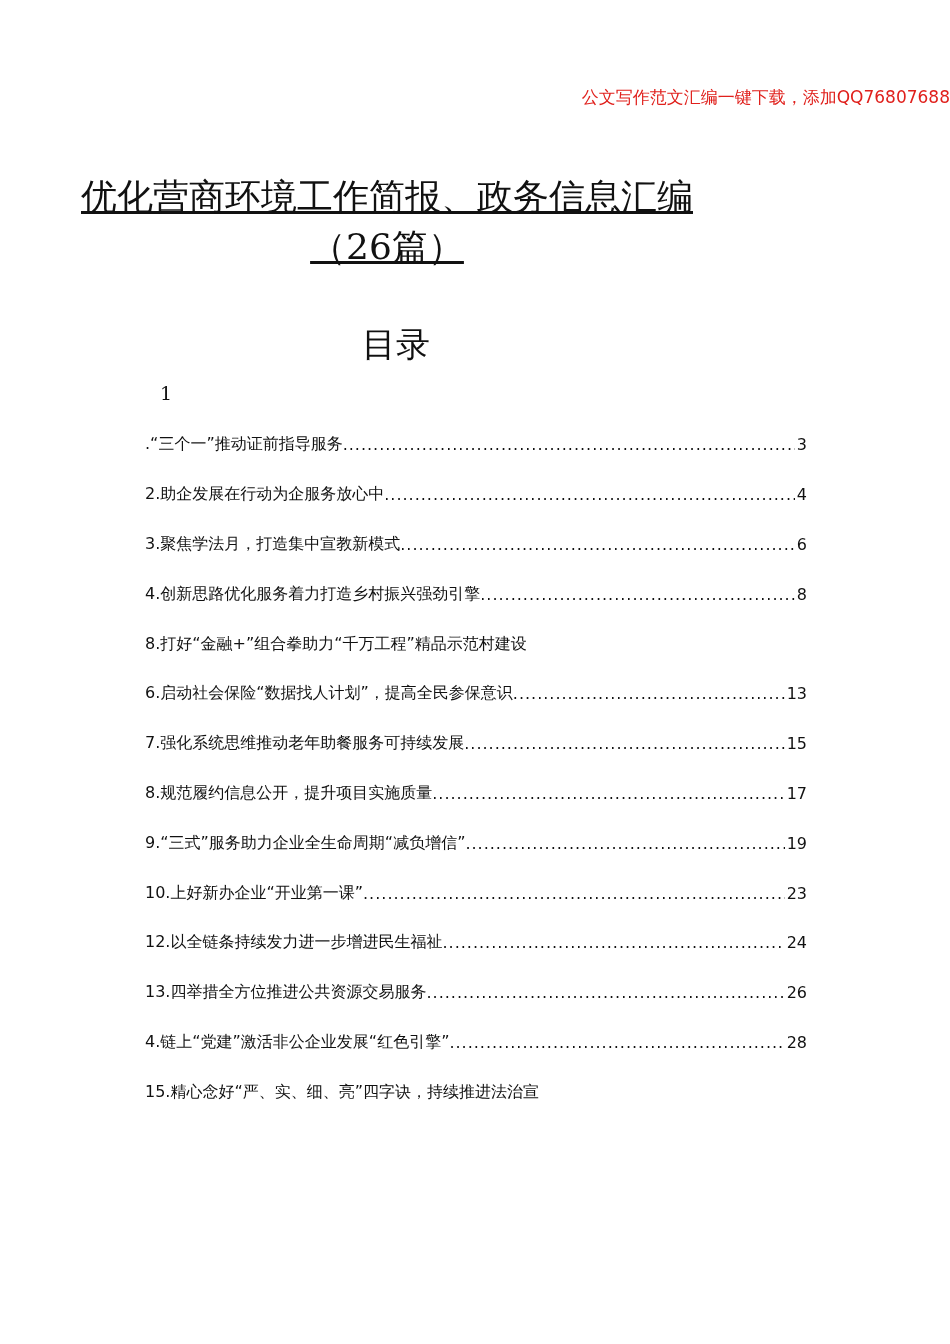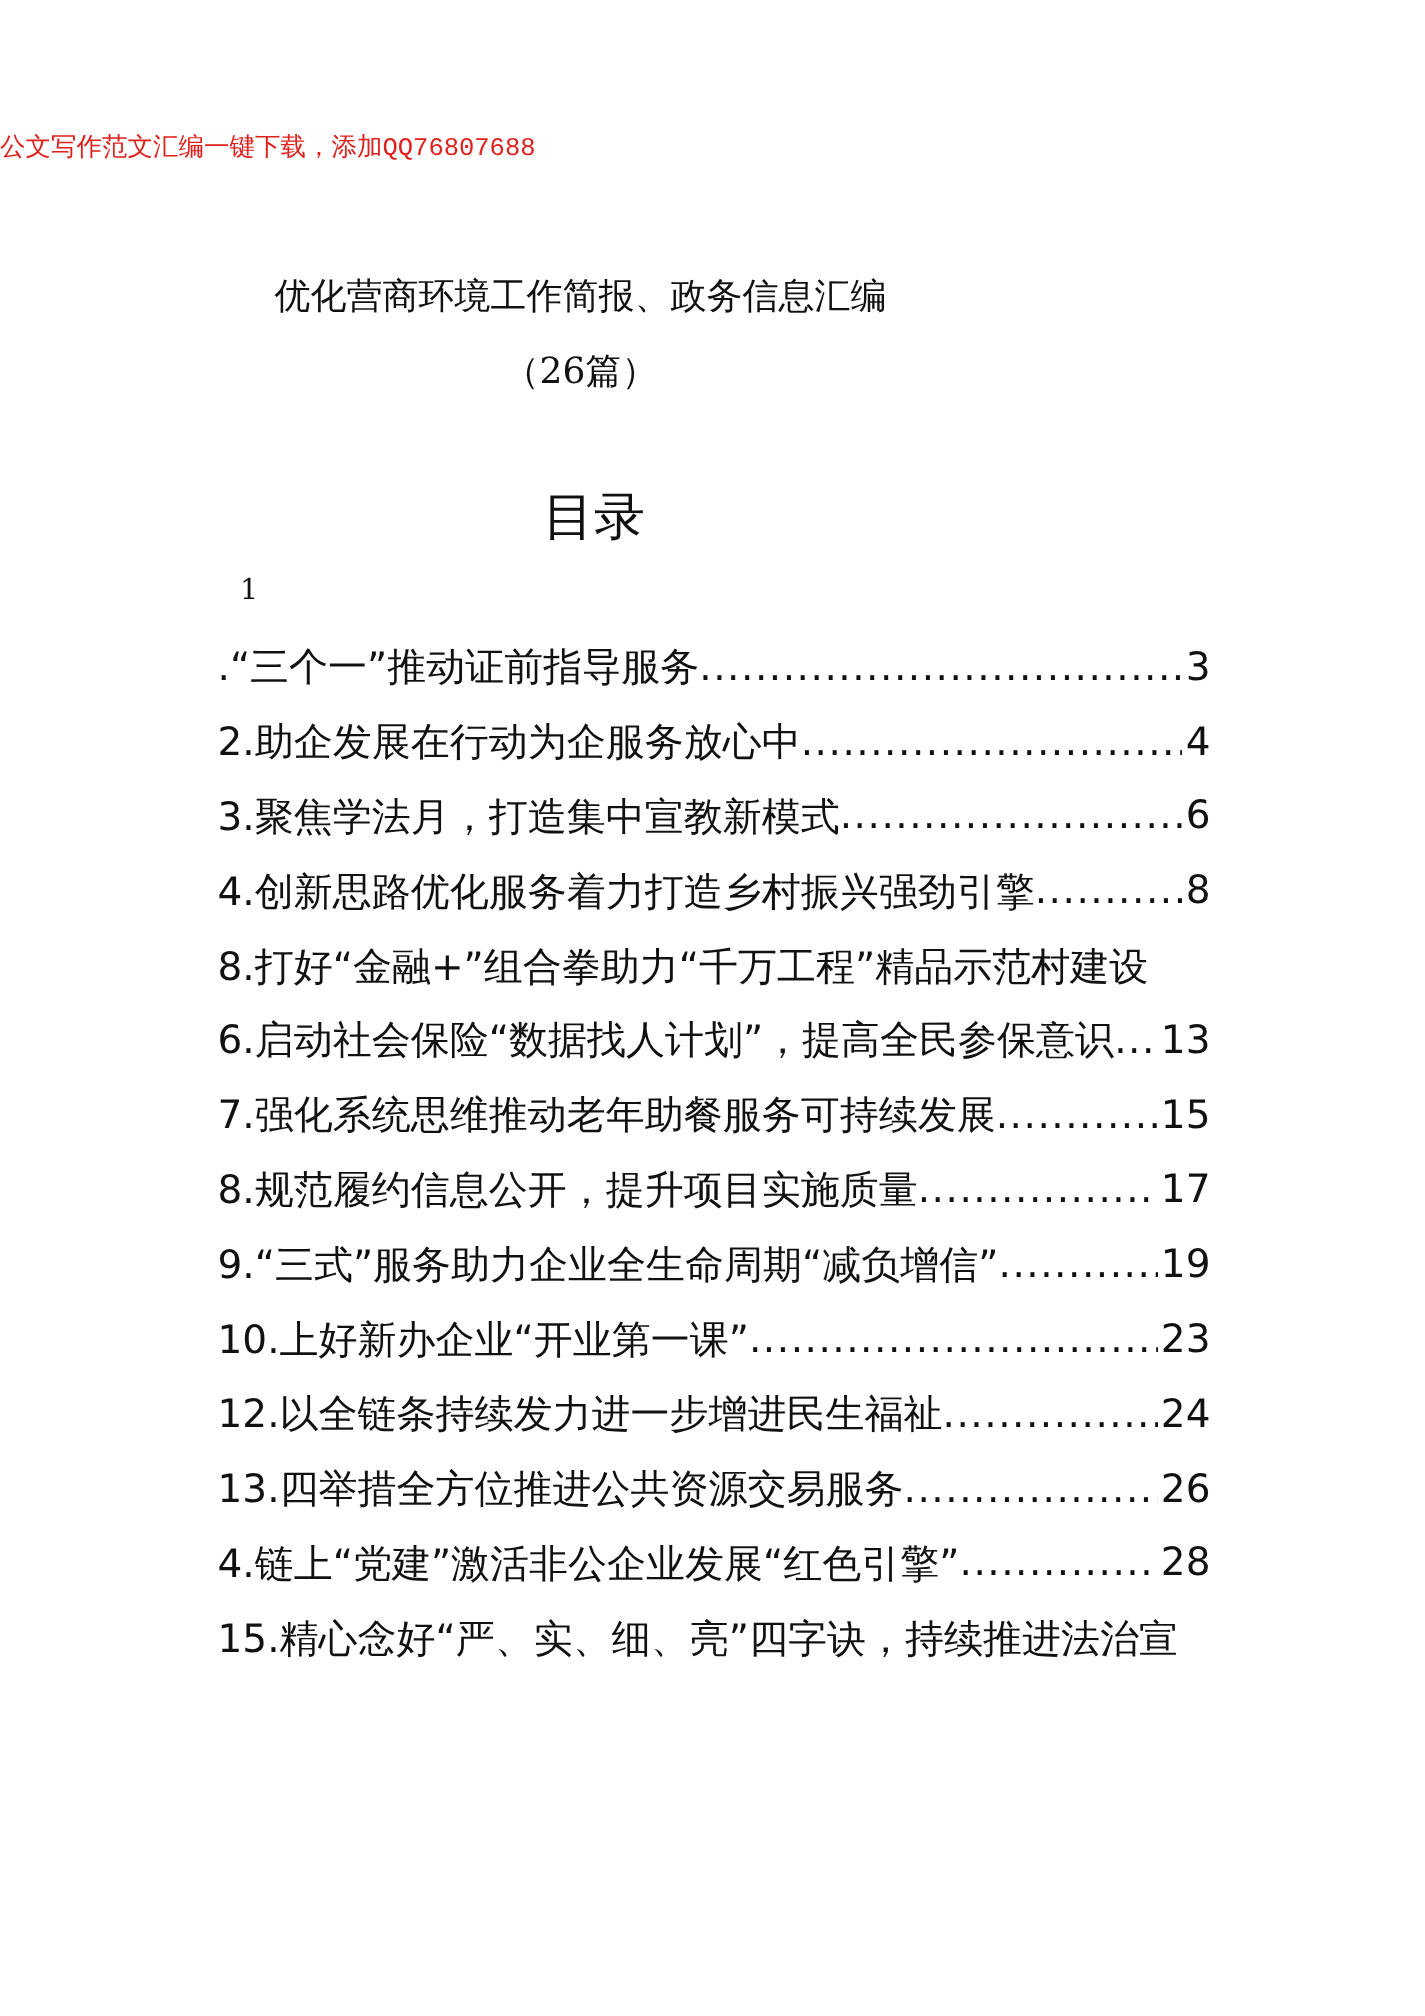--- a/index.html
+++ b/index.html
@@ -1,22 +1,22 @@
 <!DOCTYPE html>
 <html><head>
 <meta charset="utf-8">
 <style>
   html, body { margin:0; padding:0; background:#fff; }
   body { width:950px; height:1344px; position:relative; overflow:hidden; font-family:"DejaVu Sans", sans-serif; color:#111; }
-  .banner { position:absolute; top:86px; left:0; width:950px; text-align:left; color:#e0201c; font-size:17px;font-family:Liberation Mono, monospace; }
-  .title { position:absolute; top:172px; left:0; width:774px; text-align:center; font-family:"DejaVu Serif", serif; font-size:24px; line-height:50px; }
+  .banner { position:absolute; top:86px; left:0; width:950px; text-align:right; color:#e0201c; font-size:17px; }
+  .title { position:absolute; top:172px; left:0; width:774px; text-align:center; font-family:"DejaVu Serif", serif; font-size:36px; line-height:50px;text-decoration:underline; }
   .toc-h { position:absolute; top:322px; left:0; width:792px; text-align:center; font-size:34px; }
   .one { position:absolute; top:382px; left:160px; font-family:"DejaVu Serif", serif; font-size:19px; }
   .toc { position:absolute; top:420px; left:145px; width:662px; }
-  .row { height:49.8px; display:flex; align-items:center; font-size:26px; white-space:nowrap; overflow:hidden; }
+  .row { height:49.8px; display:flex; align-items:center; font-size:16px; white-space:nowrap; overflow:hidden; }
   .row .t { flex:none; }
   .row .d { flex:1; overflow:hidden; letter-spacing:1px; }
   .row .d::after { content:"........................................................................................................................................................................"; }
   .row .p { flex:none; padding-left:2px; }
 </style>
 </head>
 <body>
 
 <div class="banner">公文写作范文汇编一键下载，添加QQ76807688</div>
 <div class="title">

